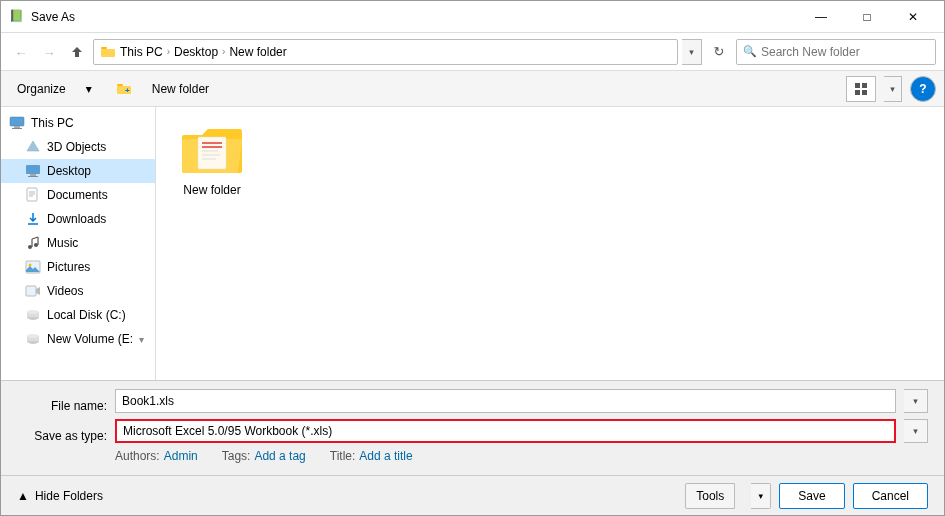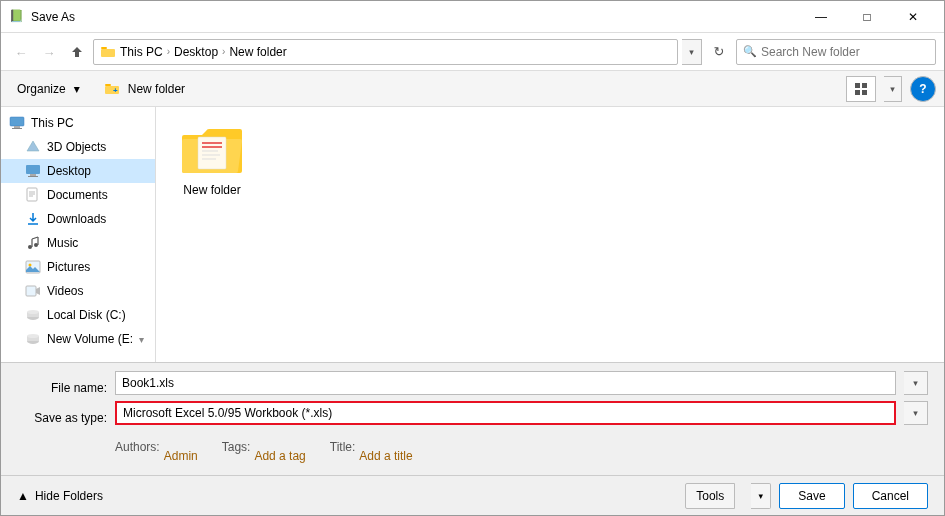--- a/index.html
+++ b/index.html
@@ -155,21 +155,21 @@
     }
     .toolbar-btn {
       height: 26px;
       padding: 0 8px;
       border: none;
       background: transparent;
       cursor: pointer;
       font-size: 12px;
       display: flex;
       align-items: center;
-      gap: 8px;
+      gap: 20px;
       border-radius: 2px;
       justify-content: center;
     }
     .toolbar-sep {
       flex: 1;
     }
     .view-btn {
       width: 30px;
       height: 26px;
       border: 1px solid #bbb;
@@ -329,24 +329,23 @@
     .form-meta-item {
       display: flex;
       align-items: center;
       gap: 4px;
       font-size: 12px;
     }
     .form-meta-label {
       color: #555;
     }
     .form-meta-link {
-      color: #a16207;
+      color: #0369a1;
       cursor: pointer;
       text-decoration: none;
-      margin-top: 18px;
     }
 
     
     .footer {
       background: #f0f0f0;
       height: 40px;
       display: flex;
       align-items: center;
       padding: 0 16px;
       border-top: 1px solid #ccc;

